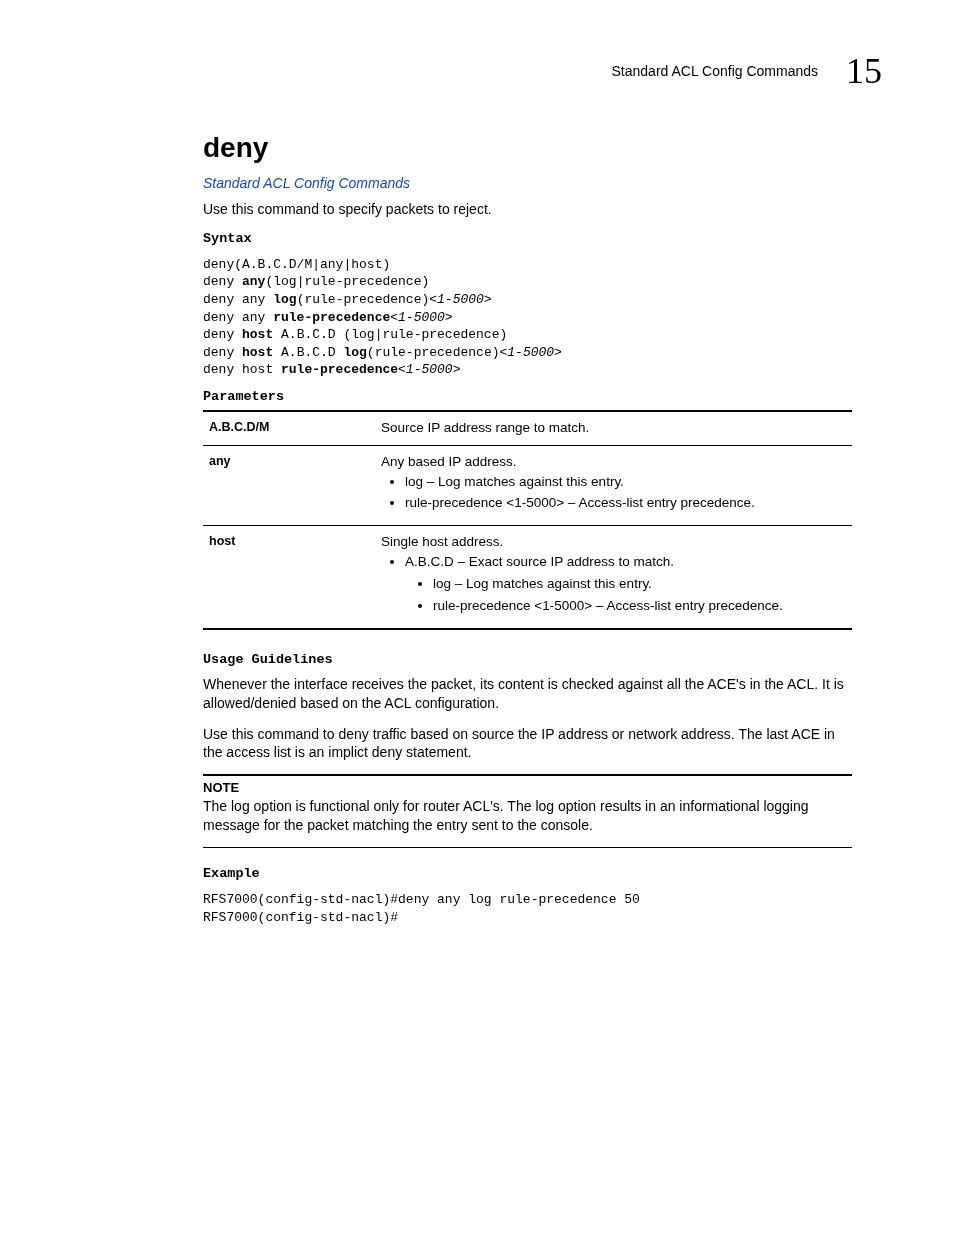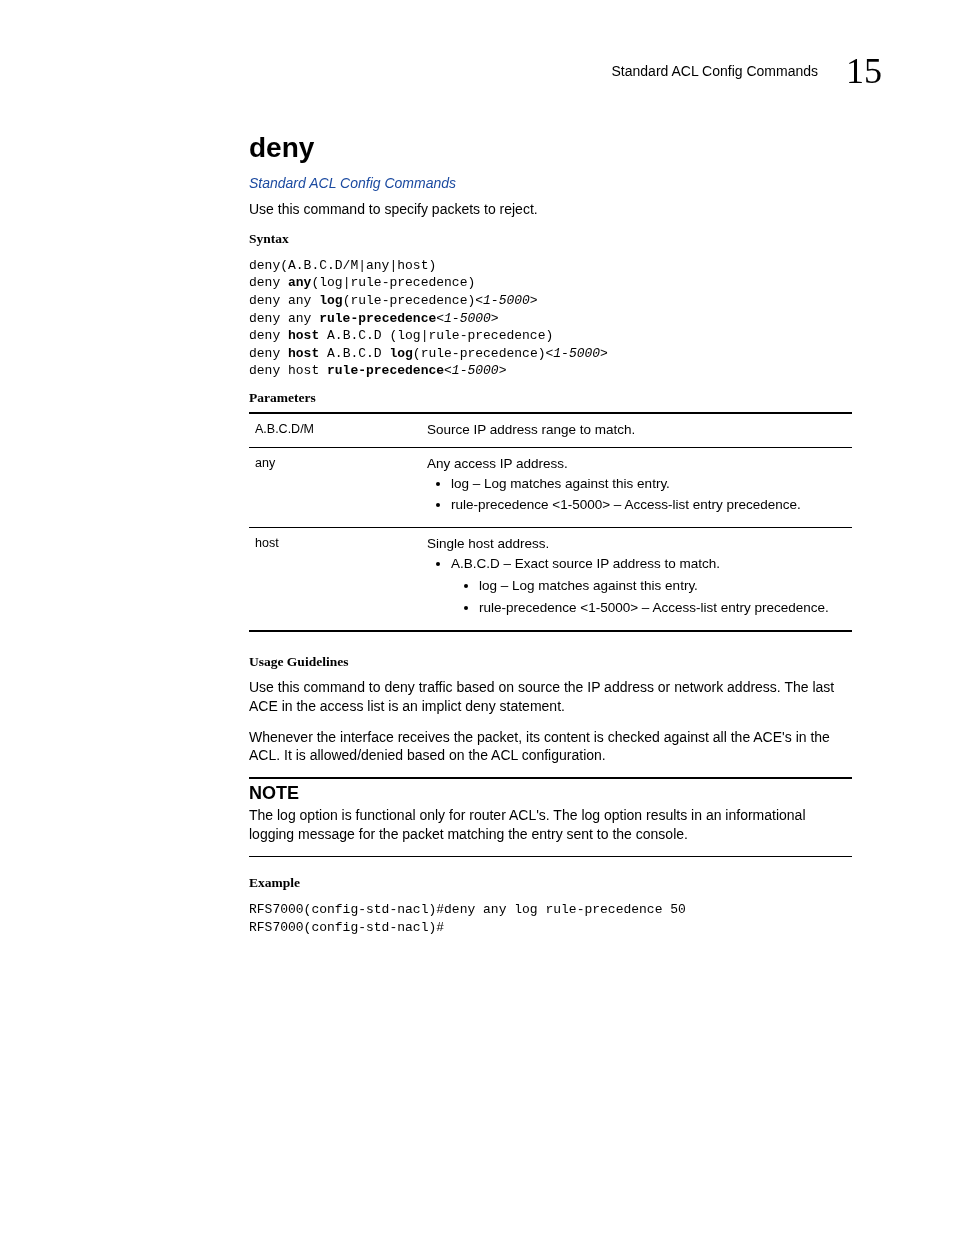--- a/index.html
+++ b/index.html
@@ -10,21 +10,21 @@
     height: 1235px;
     background: #ffffff;
     font-family: Arial, Helvetica, sans-serif;
     color: #000;
   }
   .page {
     position: relative;
     width: 952px;
     height: 1235px;
     box-sizing: border-box;
-    padding: 50px 60px 60px 84px;
+    padding: 50px 60px 60px 38px;
   }
   .running-head {
     text-align: right;
     font-size: 14px;
     color: #000;
     display: flex;
     align-items: center;
     justify-content: flex-end;
     gap: 28px;
     padding-right: 10px;
@@ -53,21 +53,21 @@
   }
   p {
     font-size: 14px;
     line-height: 1.35;
     margin: 8px 0 12px 0;
   }
   .sect {
     font-size: 13.5px;
     font-weight: 700;
     margin: 4px 0 6px 0;
-    font-family: Liberation Serif, serif;
+    font-family: Liberation Mono, monospace;
   }
   pre.code {
     font-family: "Courier New", monospace;
     font-size: 13px;
     line-height: 1.35;
     margin: 10px 0 10px 0;
     white-space: pre;
   }
   pre.code b { font-weight: 700; }
   pre.code i { font-style: italic; }
@@ -79,40 +79,40 @@
   }
   table.params td {
     border-top: 1px solid #000;
     padding: 8px 6px 10px 6px;
     vertical-align: top;
   }
   table.params tr:first-child td { border-top: 2px solid #000; }
   table.params tr:last-child td { border-bottom: 2px solid #000; }
   table.params td.key {
     width: 160px;
-    font-weight: 400;
+    font-weight: 700;
     font-family: Arial, Helvetica, sans-serif;
     font-size: 12.5px;
   }
   ul.b {
     list-style: disc;
     margin: 4px 0 0 0;
     padding-left: 24px;
   }
   ul.b li {
     margin: 3px 0;
     font-size: 13.5px;
     line-height: 1.35;
   }
   ul.b ul.b { padding-left: 28px; }
   .note-rule-top { border-top: 2px solid #000; height:0; }
   .note-rule-bot { border-top: 1px solid #000; height:0; margin-top:4px;}
   .note-label {
     font-weight: 700;
-    font-size: 18px;
+    font-size: 13px;
     margin-top: 4px;
   }
 </style>
 </head>
 <body>
 
 <div class="page">
 
   <div class="running-head">
     <span>Standard ACL Config Commands</span>
@@ -143,21 +143,21 @@
       <tbody>
           <tr>
         <td class="key">A.B.C.D/M</td>
         <td>
           <span>Source IP address range to match.</span>
         </td>
       </tr>
       <tr>
         <td class="key">any</td>
         <td>
-          <span>Any access IP address.</span>
+          <span>Any based IP address.</span>
           <ul class="b">
             <li>log – Log matches against this entry.</li>
             <li>rule-precedence &lt;1-5000&gt; – Access-list entry precedence.</li>
           </ul>
         </td>
       </tr>
       <tr>
         <td class="key">host</td>
         <td>
           <span>Single host address.</span>
@@ -169,22 +169,22 @@
                 <li>rule-precedence &lt;1-5000&gt; – Access-list entry precedence.</li>
               </ul>
             </li>
           </ul>
         </td>
       </tr>
     </tbody>
       </table>
 
     <div class="sect" style="margin-top:22px">Usage Guidelines</div>
+    <p>Whenever the interface receives the packet, its content is checked against all the ACE's in the ACL. It is allowed/denied based on the ACL configuration.</p>
     <p>Use this command to deny traffic based on source the IP address or network address. The last ACE in the access list is an implict deny statement.</p>
-    <p>Whenever the interface receives the packet, its content is checked against all the ACE's in the ACL. It is allowed/denied based on the ACL configuration.</p>
 
     <div class="note-rule-top"></div>
     <div class="note-label">NOTE</div>
     <p style="margin-top:2px">The log option is functional only for router ACL's. The log option results in an informational logging message for the packet matching the entry sent to the console.</p>
     <div class="note-rule-bot"></div>
 
     <div class="sect" style="margin-top:18px">Example</div>
     <pre class="code">RFS7000(config-std-nacl)#deny any log rule-precedence 50
 RFS7000(config-std-nacl)#</pre>
 

